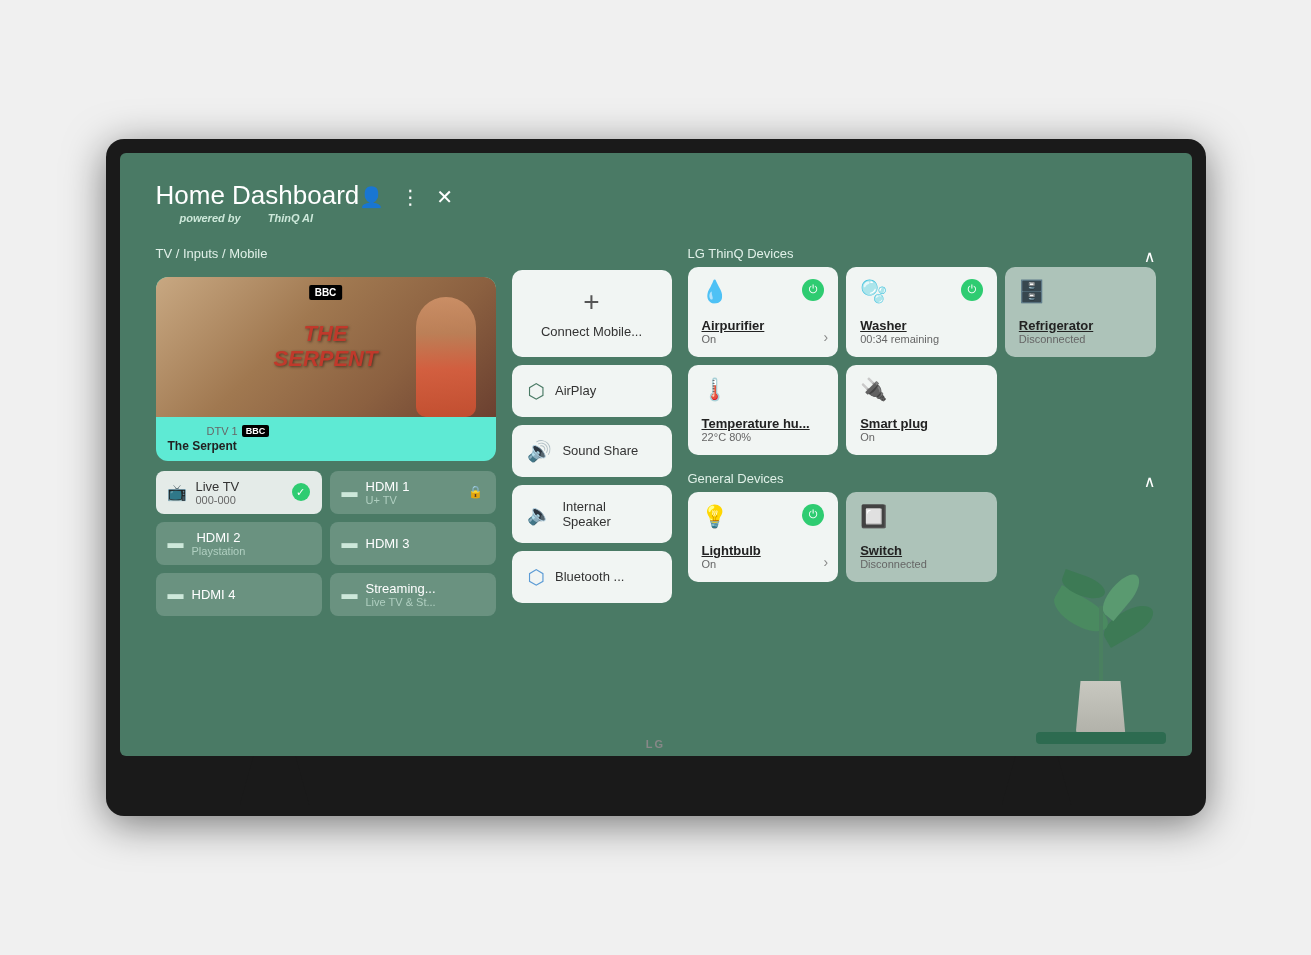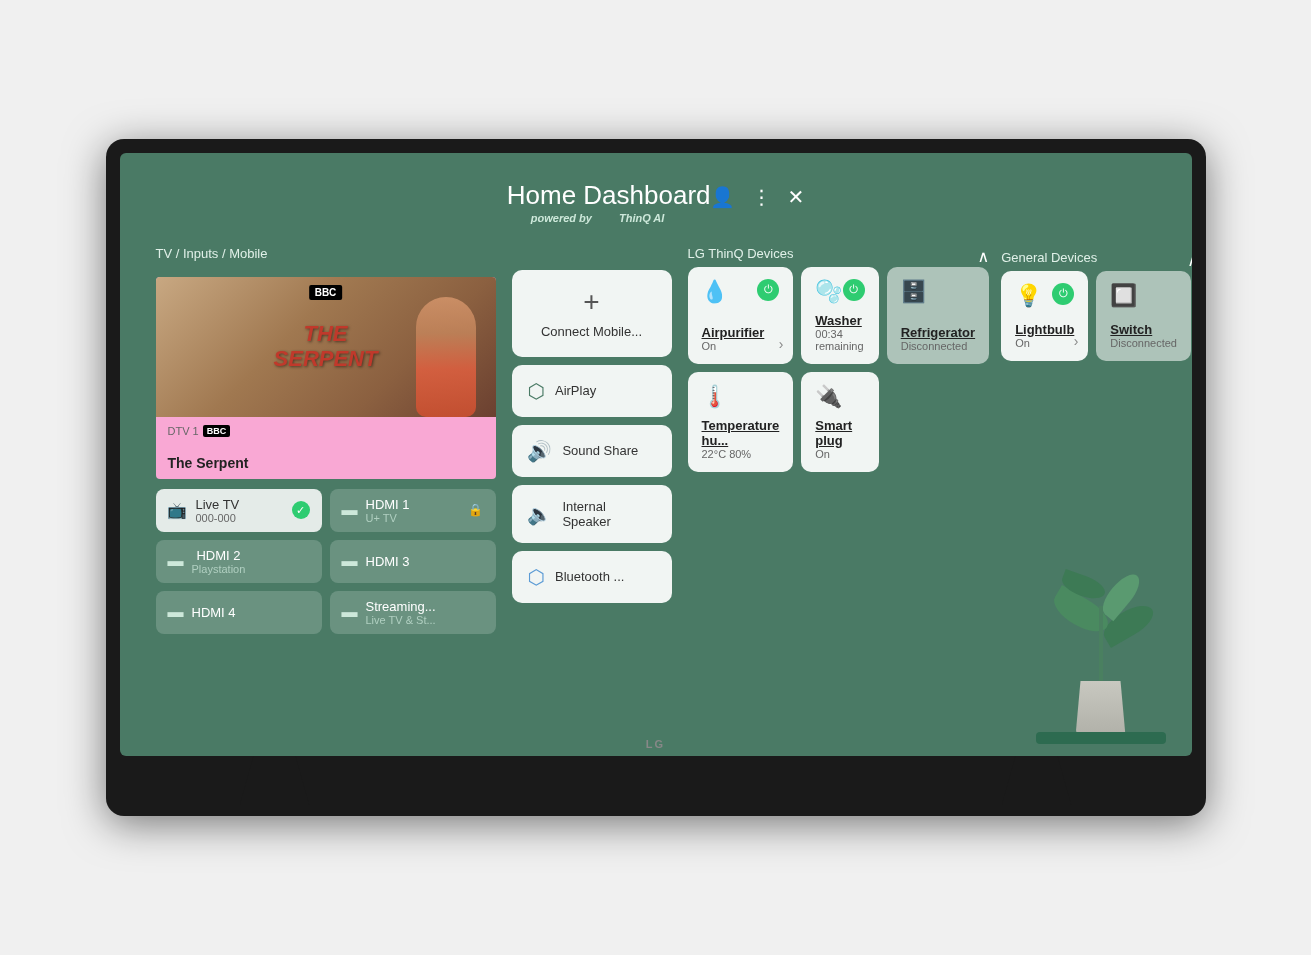--- a/index.html
+++ b/index.html
@@ -55,21 +55,21 @@
     .dashboard {
       width: 100%;
       height: 100%;
       padding: 28px 36px 20px 36px;
       display: flex;
       flex-direction: column;
       position: relative;
     }
     .header {
       display: flex;
-      justify-content: center;
+      justify-content: flex-start;
       align-items: flex-start;
       margin-bottom: 22px;
     }
     .header-title h1 {
       font-size: 26px;
       font-weight: 400;
       color: #fff;
       line-height: 1.1;
     }
     .header-title .powered-by {
@@ -111,22 +111,22 @@
     }
     .section-label {
       color: #e0f0e8;
       font-size: 13px;
       font-weight: 500;
       margin-bottom: 6px;
     }
 
     
     .tv-preview-card {
-      background: #f9a8d4;
-      border-radius: 4px;
+      background: #5eead4;
+      border-radius: 12px;
       overflow: hidden;
       width: 100%;
     }
     .tv-preview-image {
       width: 100%;
       height: 140px;
       background: linear-gradient(135deg, #c8a882 0%, #a07850 40%, #8b6040 70%, #6b4030 100%);
       position: relative;
       display: flex;
       align-items: center;
@@ -167,34 +167,35 @@
     }
     .tv-preview-info {
       padding: 8px 12px;
     }
     .tv-channel {
       font-size: 11px;
       color: #666;
       display: flex;
       align-items: flex-start;
       gap: 4px;
+      margin-left: 39px;
     }
     .bbc-badge {
       background: #000;
       color: #fff;
       font-size: 9px;
       font-weight: bold;
       padding: 1px 4px;
       border-radius: 2px;
     }
     .tv-show-title {
-      font-size: 14px;
+      font-size: 12px;
       font-weight: bold;
       color: #222;
-      margin-top: 18px;
+      margin-top: 2px;
     }
 
     
     .input-grid {
       display: grid;
       grid-template-columns: 1fr 1fr;
       gap: 8px;
     }
     .input-card {
       background: rgba(255,255,255,0.18);
@@ -280,21 +281,21 @@
     .add-plus {
       font-size: 28px;
       color: #555;
       line-height: 1;
     }
 
     
     .right-panel {
       flex: 1;
       display: flex;
-      flex-direction: row;
+      flex-direction: column;
       gap: 12px;
     }
     .section-header {
       display: flex;
       justify-content: space-between;
       align-items: center;
     }
     .section-chevron {
       color: #fff;
       font-size: 16px;

